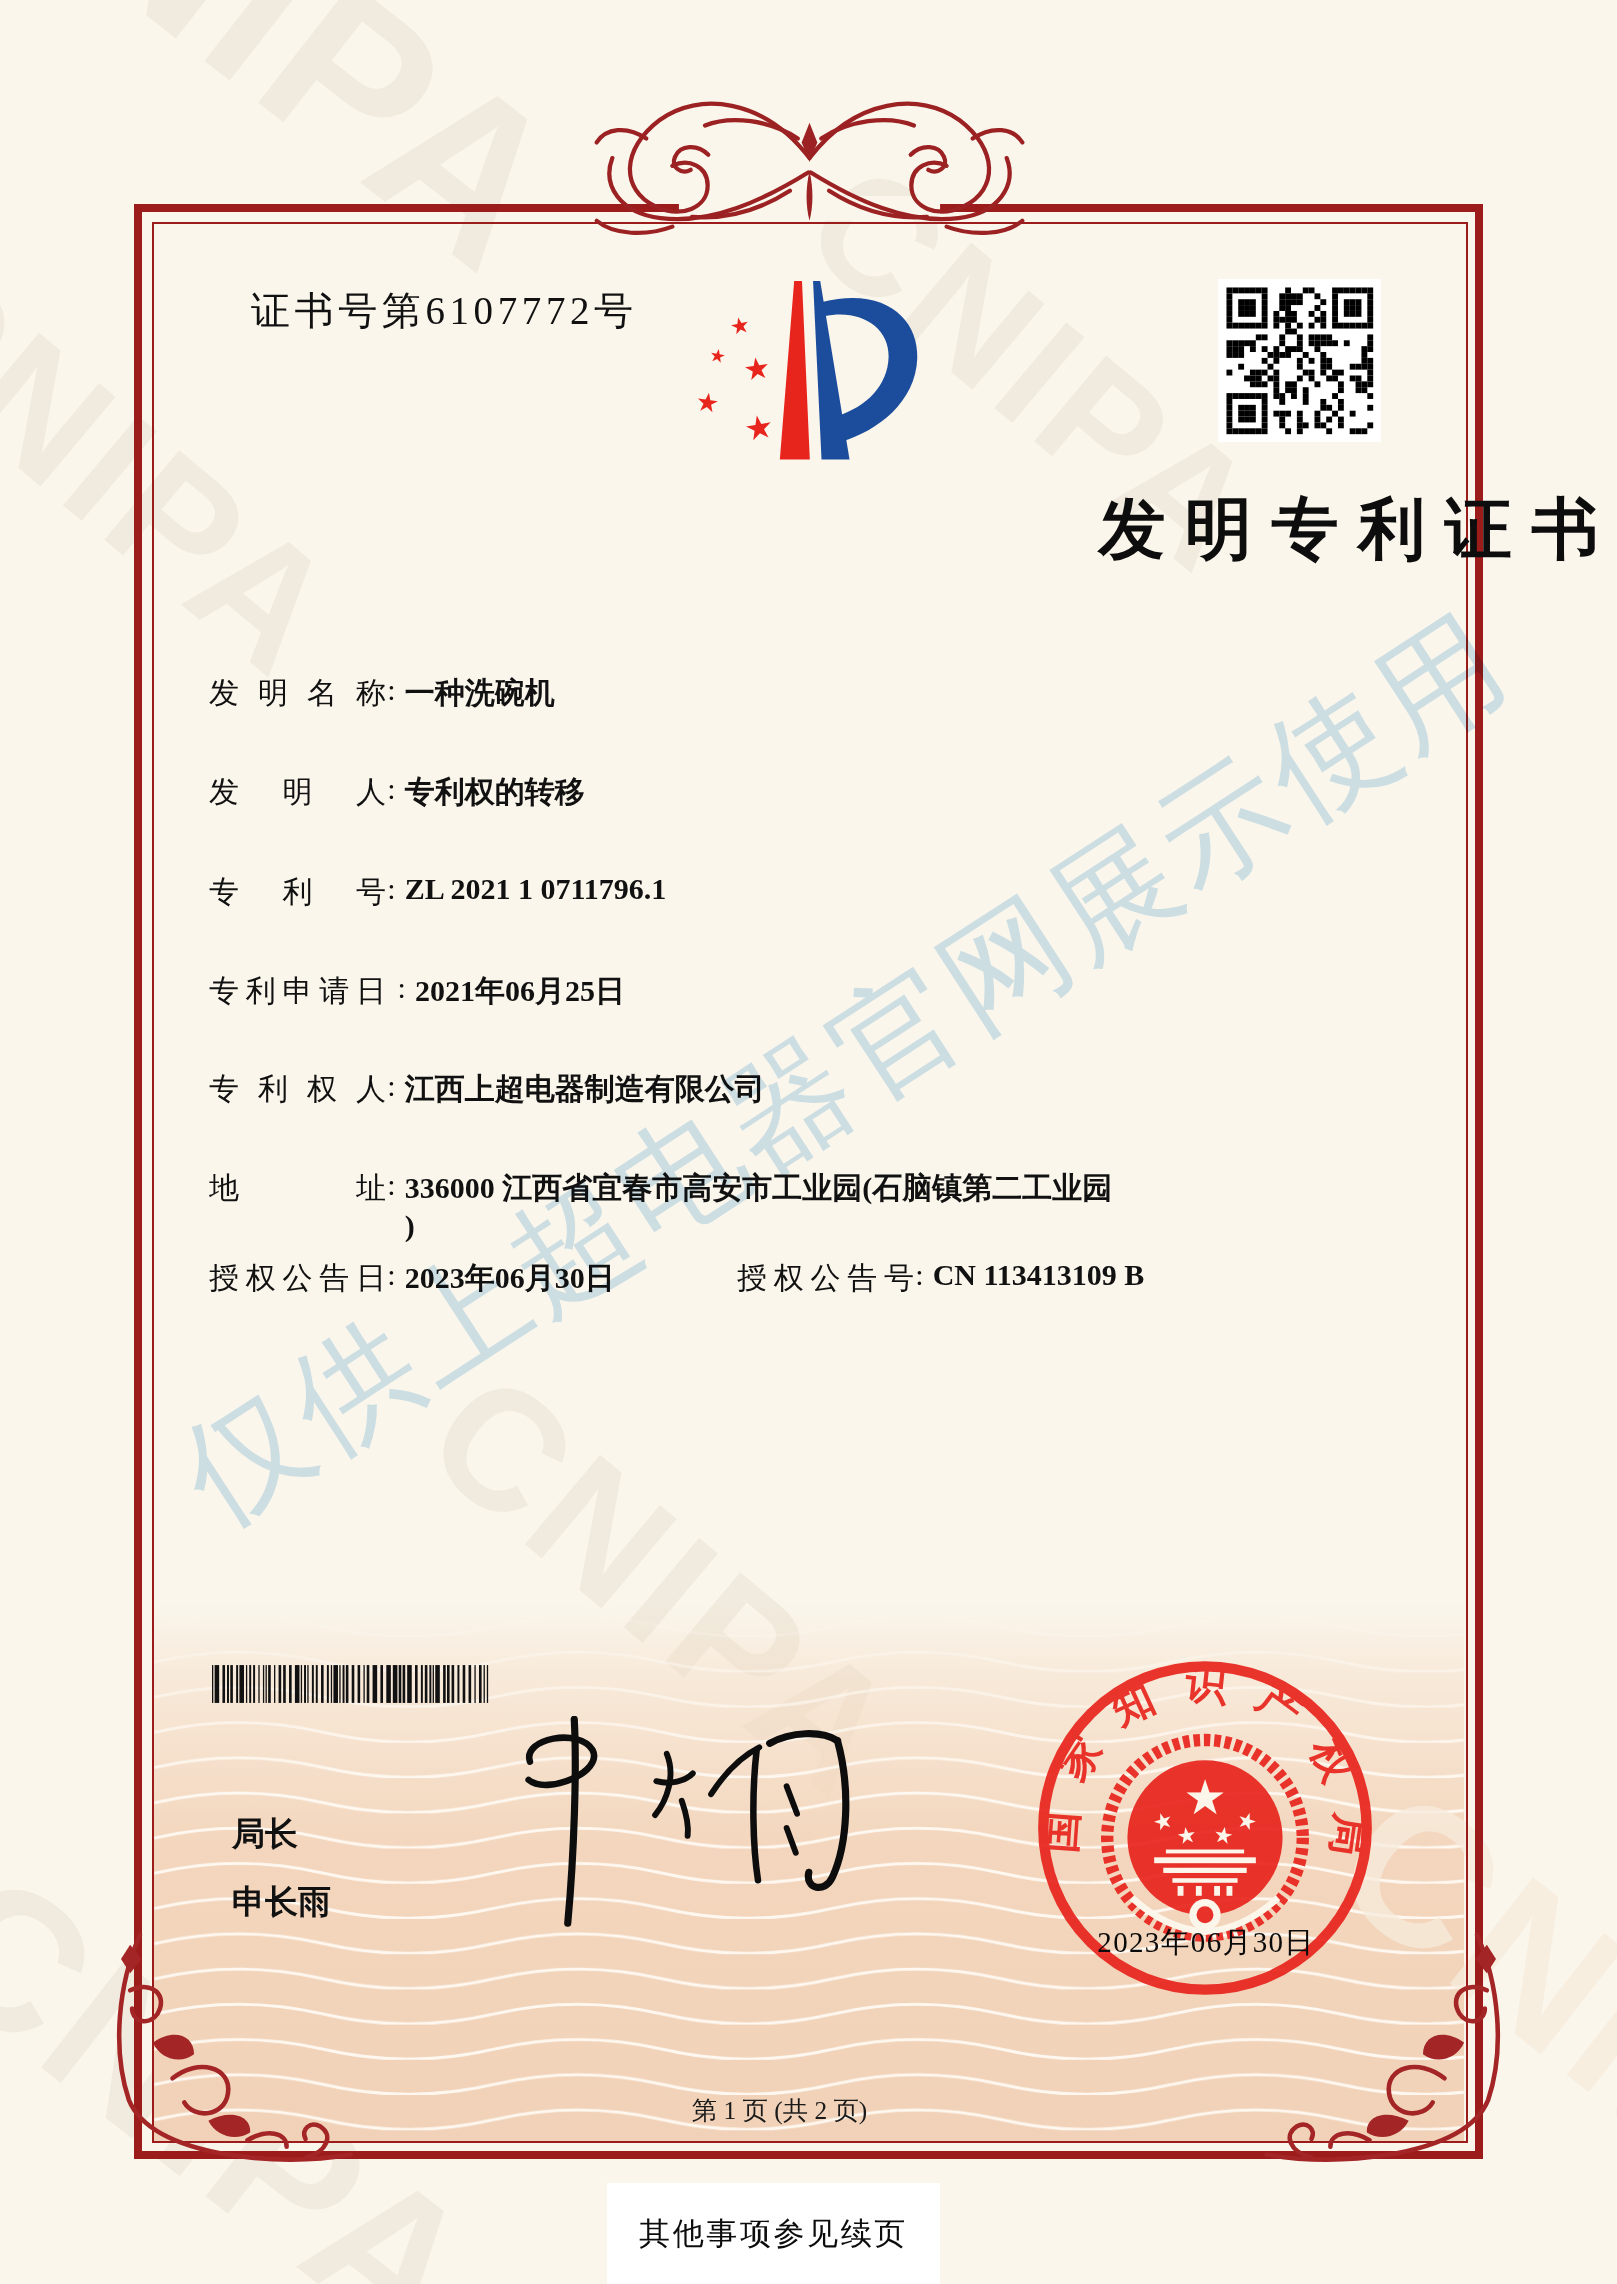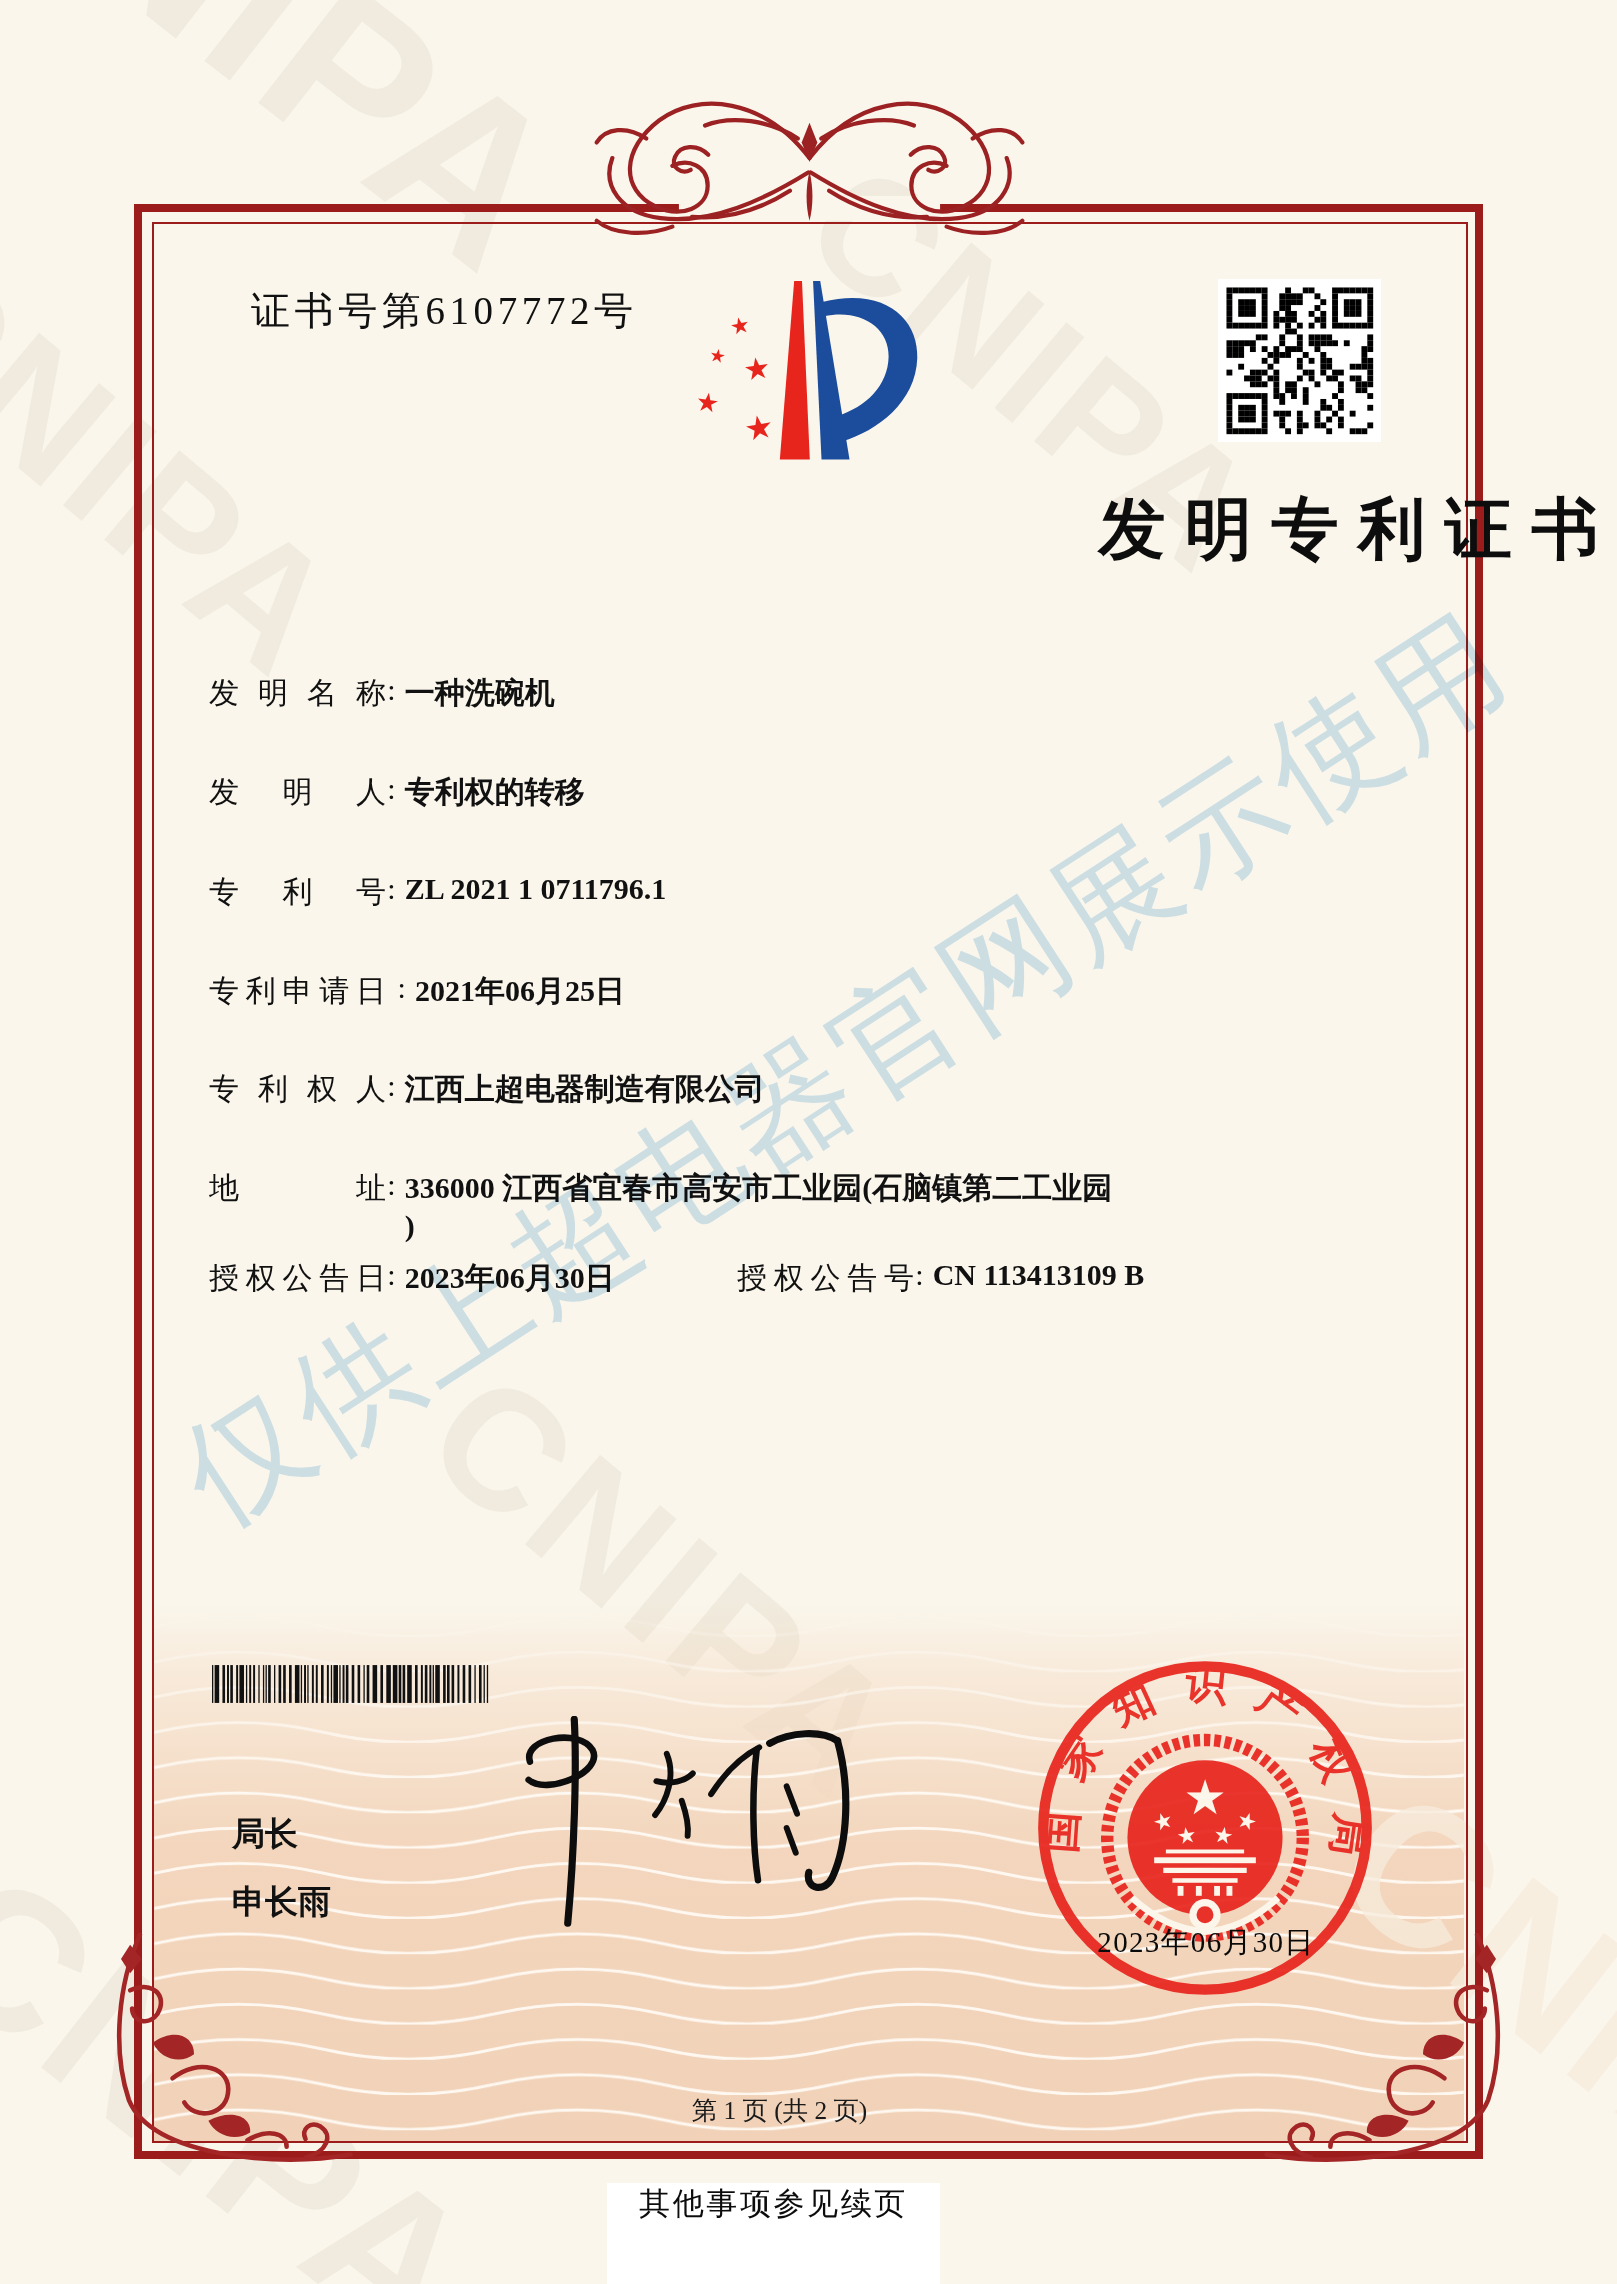--- a/index.html
+++ b/index.html
@@ -71,21 +71,21 @@
   .signname{position:absolute;z-index:4;left:232px;top:1880px;font-size:33px;font-weight:bold;font-family:"Liberation Sans","DejaVu Sans",sans-serif;}
   .signature{position:absolute;z-index:4;left:496px;top:1716px;}
 
   .seal{position:absolute;z-index:5;left:1029px;top:1652px;}
   .seal-arc{font-size:64px;font-weight:bold;letter-spacing:42px;font-family:"Liberation Serif",serif;}
   .sealdate{position:absolute;z-index:6;left:1043px;top:1923px;width:326px;text-align:center;font-size:29px;letter-spacing:1.3px;color:#0a0a0a;}
 
   .pagenum{position:absolute;z-index:4;left:0;top:2094px;width:1559px;text-align:center;font-size:25.4px;color:#1a1a1a;}
 
   .contbox{position:absolute;z-index:7;left:607px;top:2183px;width:333px;height:101px;background:#ffffff;
-    display:flex;align-items:flex-start;justify-content:center;}
+    display:flex;align-items:center;justify-content:center;}
   .contbox .t{font-size:31px;letter-spacing:2.6px;color:#0c0c0c;}
 
   svg{display:block;}
 </style>
 </head>
 <body>
 
 <div class="wm-gray" style="left:-98px;top:-124px;font-size:222px;transform:rotate(38deg);">CNIPA</div>
 <div class="wm-gray" style="left:1390px;top:-137px;font-size:196px;transform:rotate(38deg);">CNIPA</div>
 <div class="wm-gray" style="left:770px;top:274px;font-size:163px;transform:rotate(40deg);">CNIPA</div>

